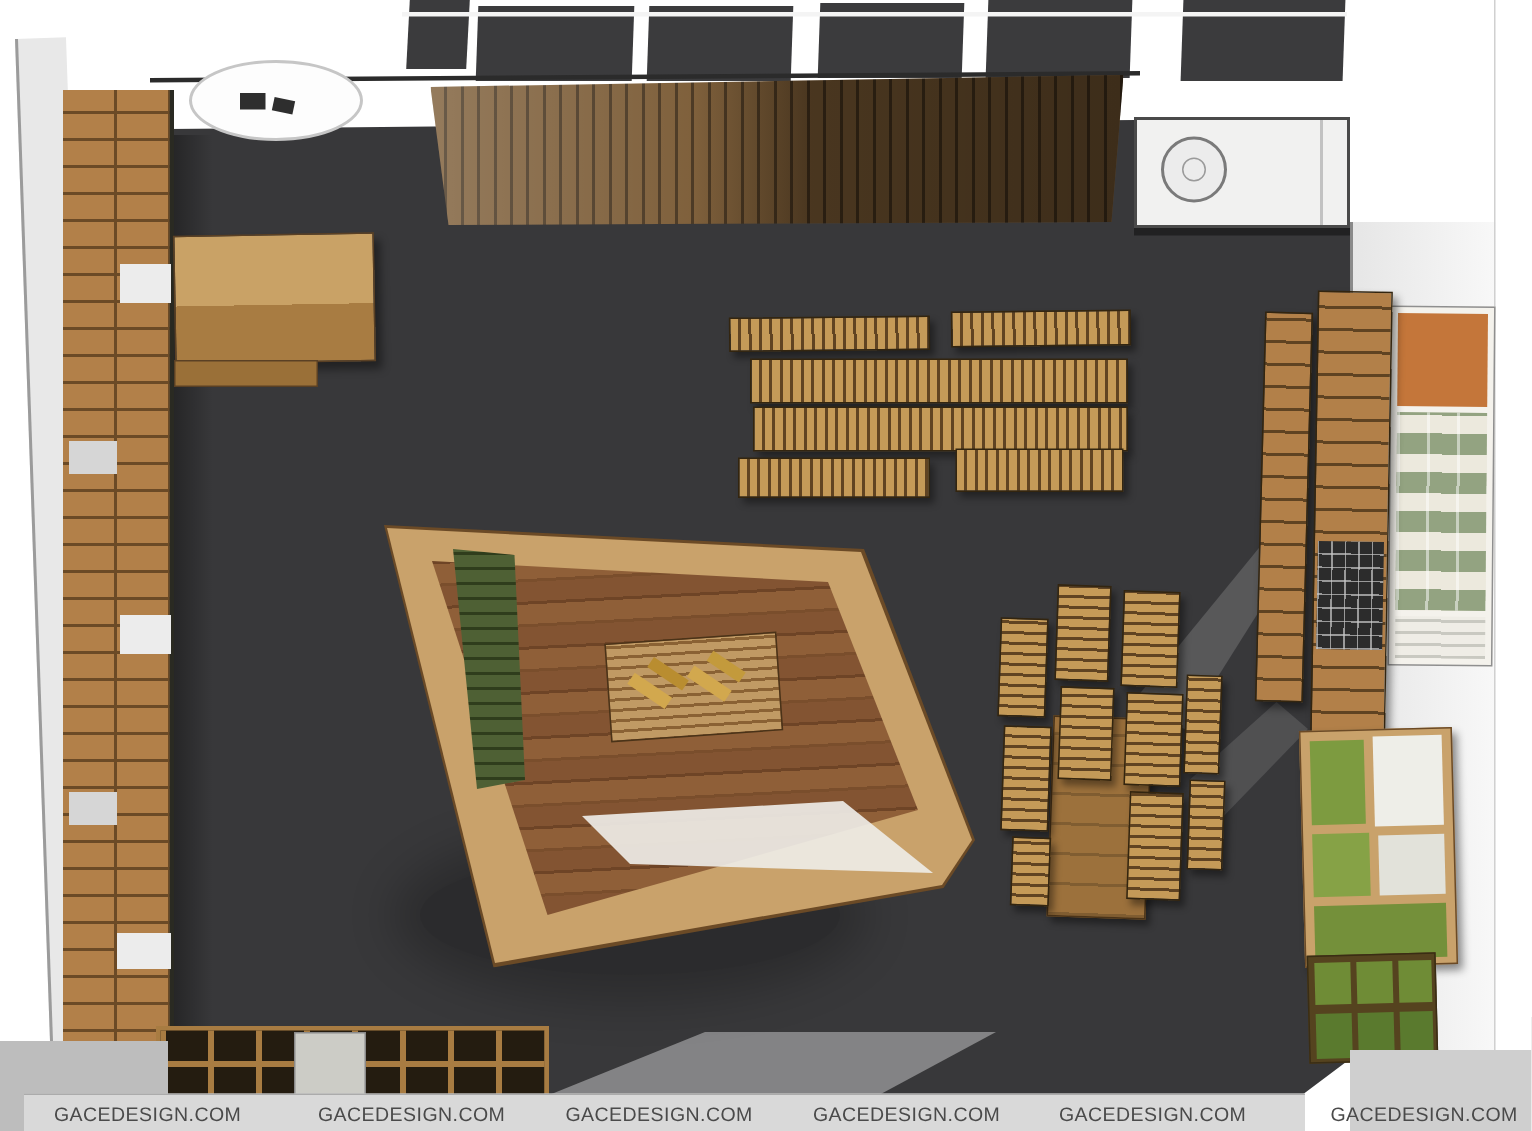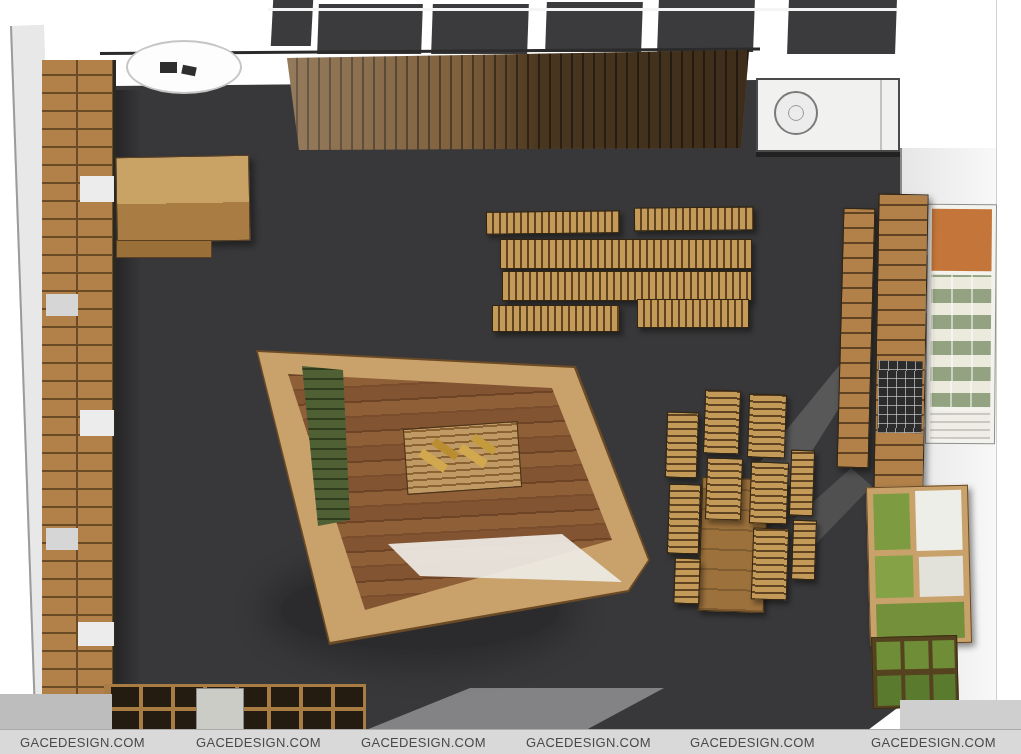--- a/index.html
+++ b/index.html
@@ -123,21 +123,21 @@
     <div style="position:absolute;left:32px;top:38px;width:24px;height:30px;background:#5a7a2e"></div>
     <div style="position:absolute;left:60px;top:38px;width:22px;height:30px;background:#5a7a2e"></div>
   </div>
 
   <div class="abs" style="left:104px;top:684px;width:262px;height:60px;background-color:#241c10;border:3px solid #a87c42;background-image:repeating-linear-gradient(90deg,#a87c42 0 4px,rgba(0,0,0,0) 4px 32px),repeating-linear-gradient(0deg,#a87c42 0 4px,rgba(0,0,0,0) 4px 30px)"></div>
   <div class="abs" style="left:196px;top:688px;width:48px;height:52px;background:#ccccc6;border:1px solid #8a8a8a"></div>
 
   <div class="abs" style="left:0;top:694px;width:112px;height:60px;background:#bdbdbd"></div>
   <div class="abs" style="left:900px;top:700px;width:121px;height:54px;background:#cfcfcf"></div>
 
-  <div class="abs" style="left:0;top:729px;width:1021px;height:25px;background:#d9d9d9;border-top:1px solid #ababab">
+  <div class="abs" style="left:16px;top:729px;width:854px;height:25px;background:#d9d9d9;border-top:1px solid #ababab">
     <span class="wm" style="left:20px">GACEDESIGN.COM</span>
     <span class="wm" style="left:196px">GACEDESIGN.COM</span>
     <span class="wm" style="left:361px">GACEDESIGN.COM</span>
     <span class="wm" style="left:526px">GACEDESIGN.COM</span>
     <span class="wm" style="left:690px">GACEDESIGN.COM</span>
     <span class="wm" style="left:871px">GACEDESIGN.COM</span>
   </div>
 
 </div>
 

